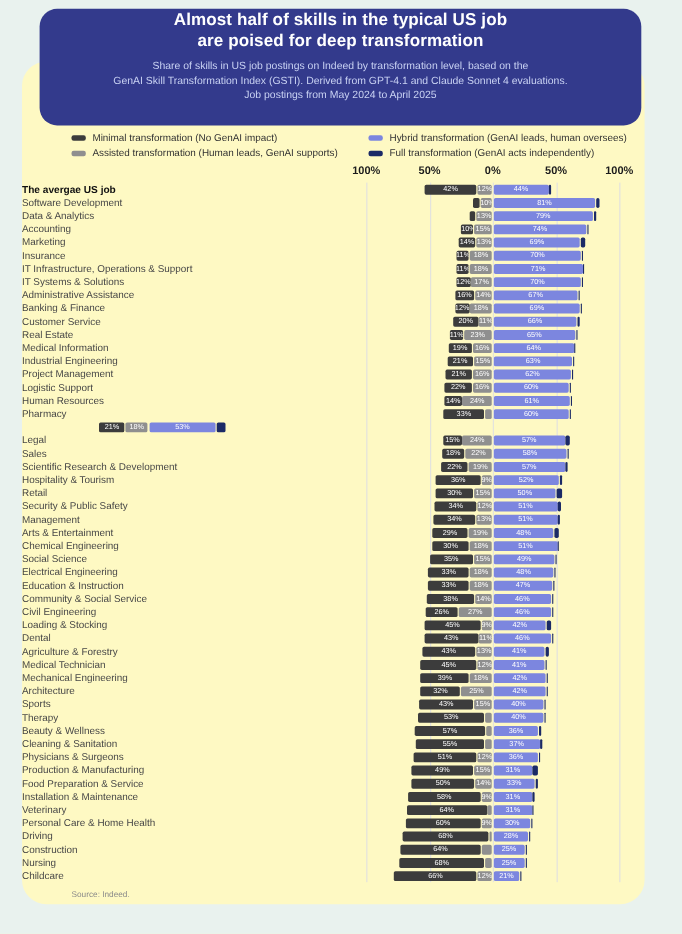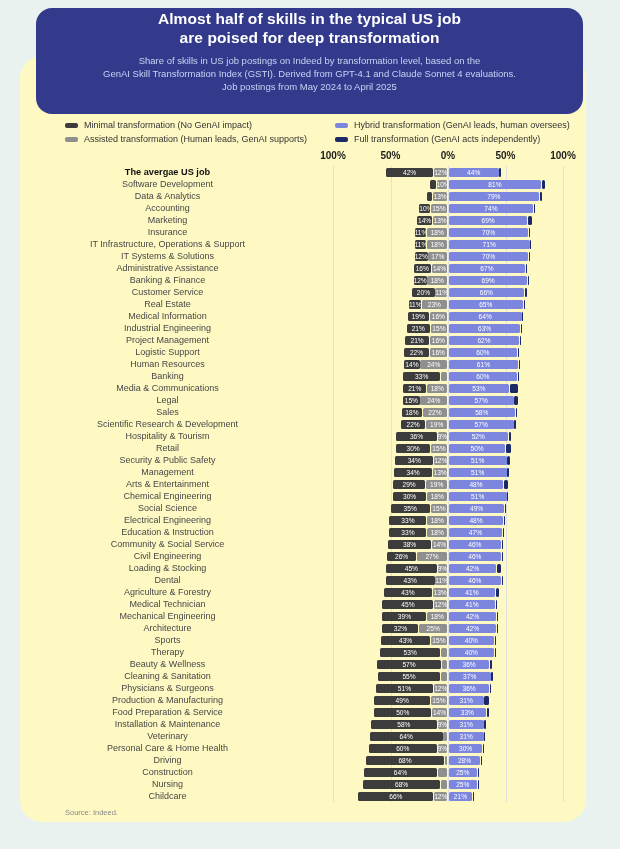--- a/index.html
+++ b/index.html
@@ -29,21 +29,21 @@
   .chart{position:absolute;left:0;top:94px;right:0;z-index:1;}
   .axis-row{position:relative;height:14px;}
   .axis-tick{
     position:absolute;top:0;width:44px;text-align:center;
     font-size:10px;font-weight:bold;color:#1c1c1c;
   }
   .rows-wrap{position:relative;margin-top:2px;}
   .gridline{position:absolute;top:0;bottom:0;width:1px;background:#e0e0e0;z-index:0;}
   .row{position:relative;display:flex;height:12px;align-items:center;z-index:1;}
   .row-label{
-    width:295px;margin-right:18px;text-align:center;font-size:9px;color:#474747;
+    width:295px;margin-right:18px;text-align:left;font-size:9px;color:#474747;
     white-space:nowrap;line-height:12px;
   }
   .row.bold .row-label{font-weight:bold;color:#101010;font-size:9.2px;}
   .row-plot{position:relative;width:230px;height:12px;}
   .seg{
     position:absolute;top:1.5px;height:9px;border-radius:1.5px;
     color:#fff;font-size:6.6px;line-height:9px;text-align:center;
     overflow:hidden;white-space:nowrap;
   }
   .source{
@@ -239,30 +239,29 @@
         <div class="row">
           <div class="row-label">Human Resources</div>
           <div class="row-plot">
             <div class="seg" style="left: 71.3px; width: 15.3px; background: rgb(60, 60, 60);">14%</div>
             <div class="seg" style="left: 87.4px; width: 26.8px; background: rgb(143, 143, 143);">24%</div>
             <div class="seg" style="left: 115.8px; width: 69.35px; background: rgb(124, 134, 223);">61%</div>
             <div class="seg" style="left: 185.95px; width: 0.35px; background: rgb(27, 42, 102);"></div>
           </div>
         </div>
         <div class="row">
-          <div class="row-label">Banking</div>
+          <div class="row-label">Pharmacy</div>
           <div class="row-plot">
             <div class="seg" style="left: 70.15px; width: 37.15px; background: rgb(60, 60, 60);">33%</div>
             <div class="seg" style="left: 108.1px; width: 6.1px; background: rgb(143, 143, 143);"></div>
             <div class="seg" style="left: 115.8px; width: 68.2px; background: rgb(124, 134, 223);">60%</div>
             <div class="seg" style="left: 184.8px; width: 0.35px; background: rgb(27, 42, 102);"></div>
           </div>
         </div>
         <div class="row">
-          <div class="row-label">Media &amp; Communications</div>
           <div class="row-plot">
             <div class="seg" style="left: 70.15px; width: 23.35px; background: rgb(60, 60, 60);">21%</div>
             <div class="seg" style="left: 94.3px; width: 19.9px; background: rgb(143, 143, 143);">18%</div>
             <div class="seg" style="left: 115.8px; width: 60.15px; background: rgb(124, 134, 223);">53%</div>
             <div class="seg" style="left: 176.75px; width: 8.4px; background: rgb(27, 42, 102);"></div>
           </div>
         </div>
         <div class="row">
           <div class="row-label">Legal</div>
           <div class="row-plot">

